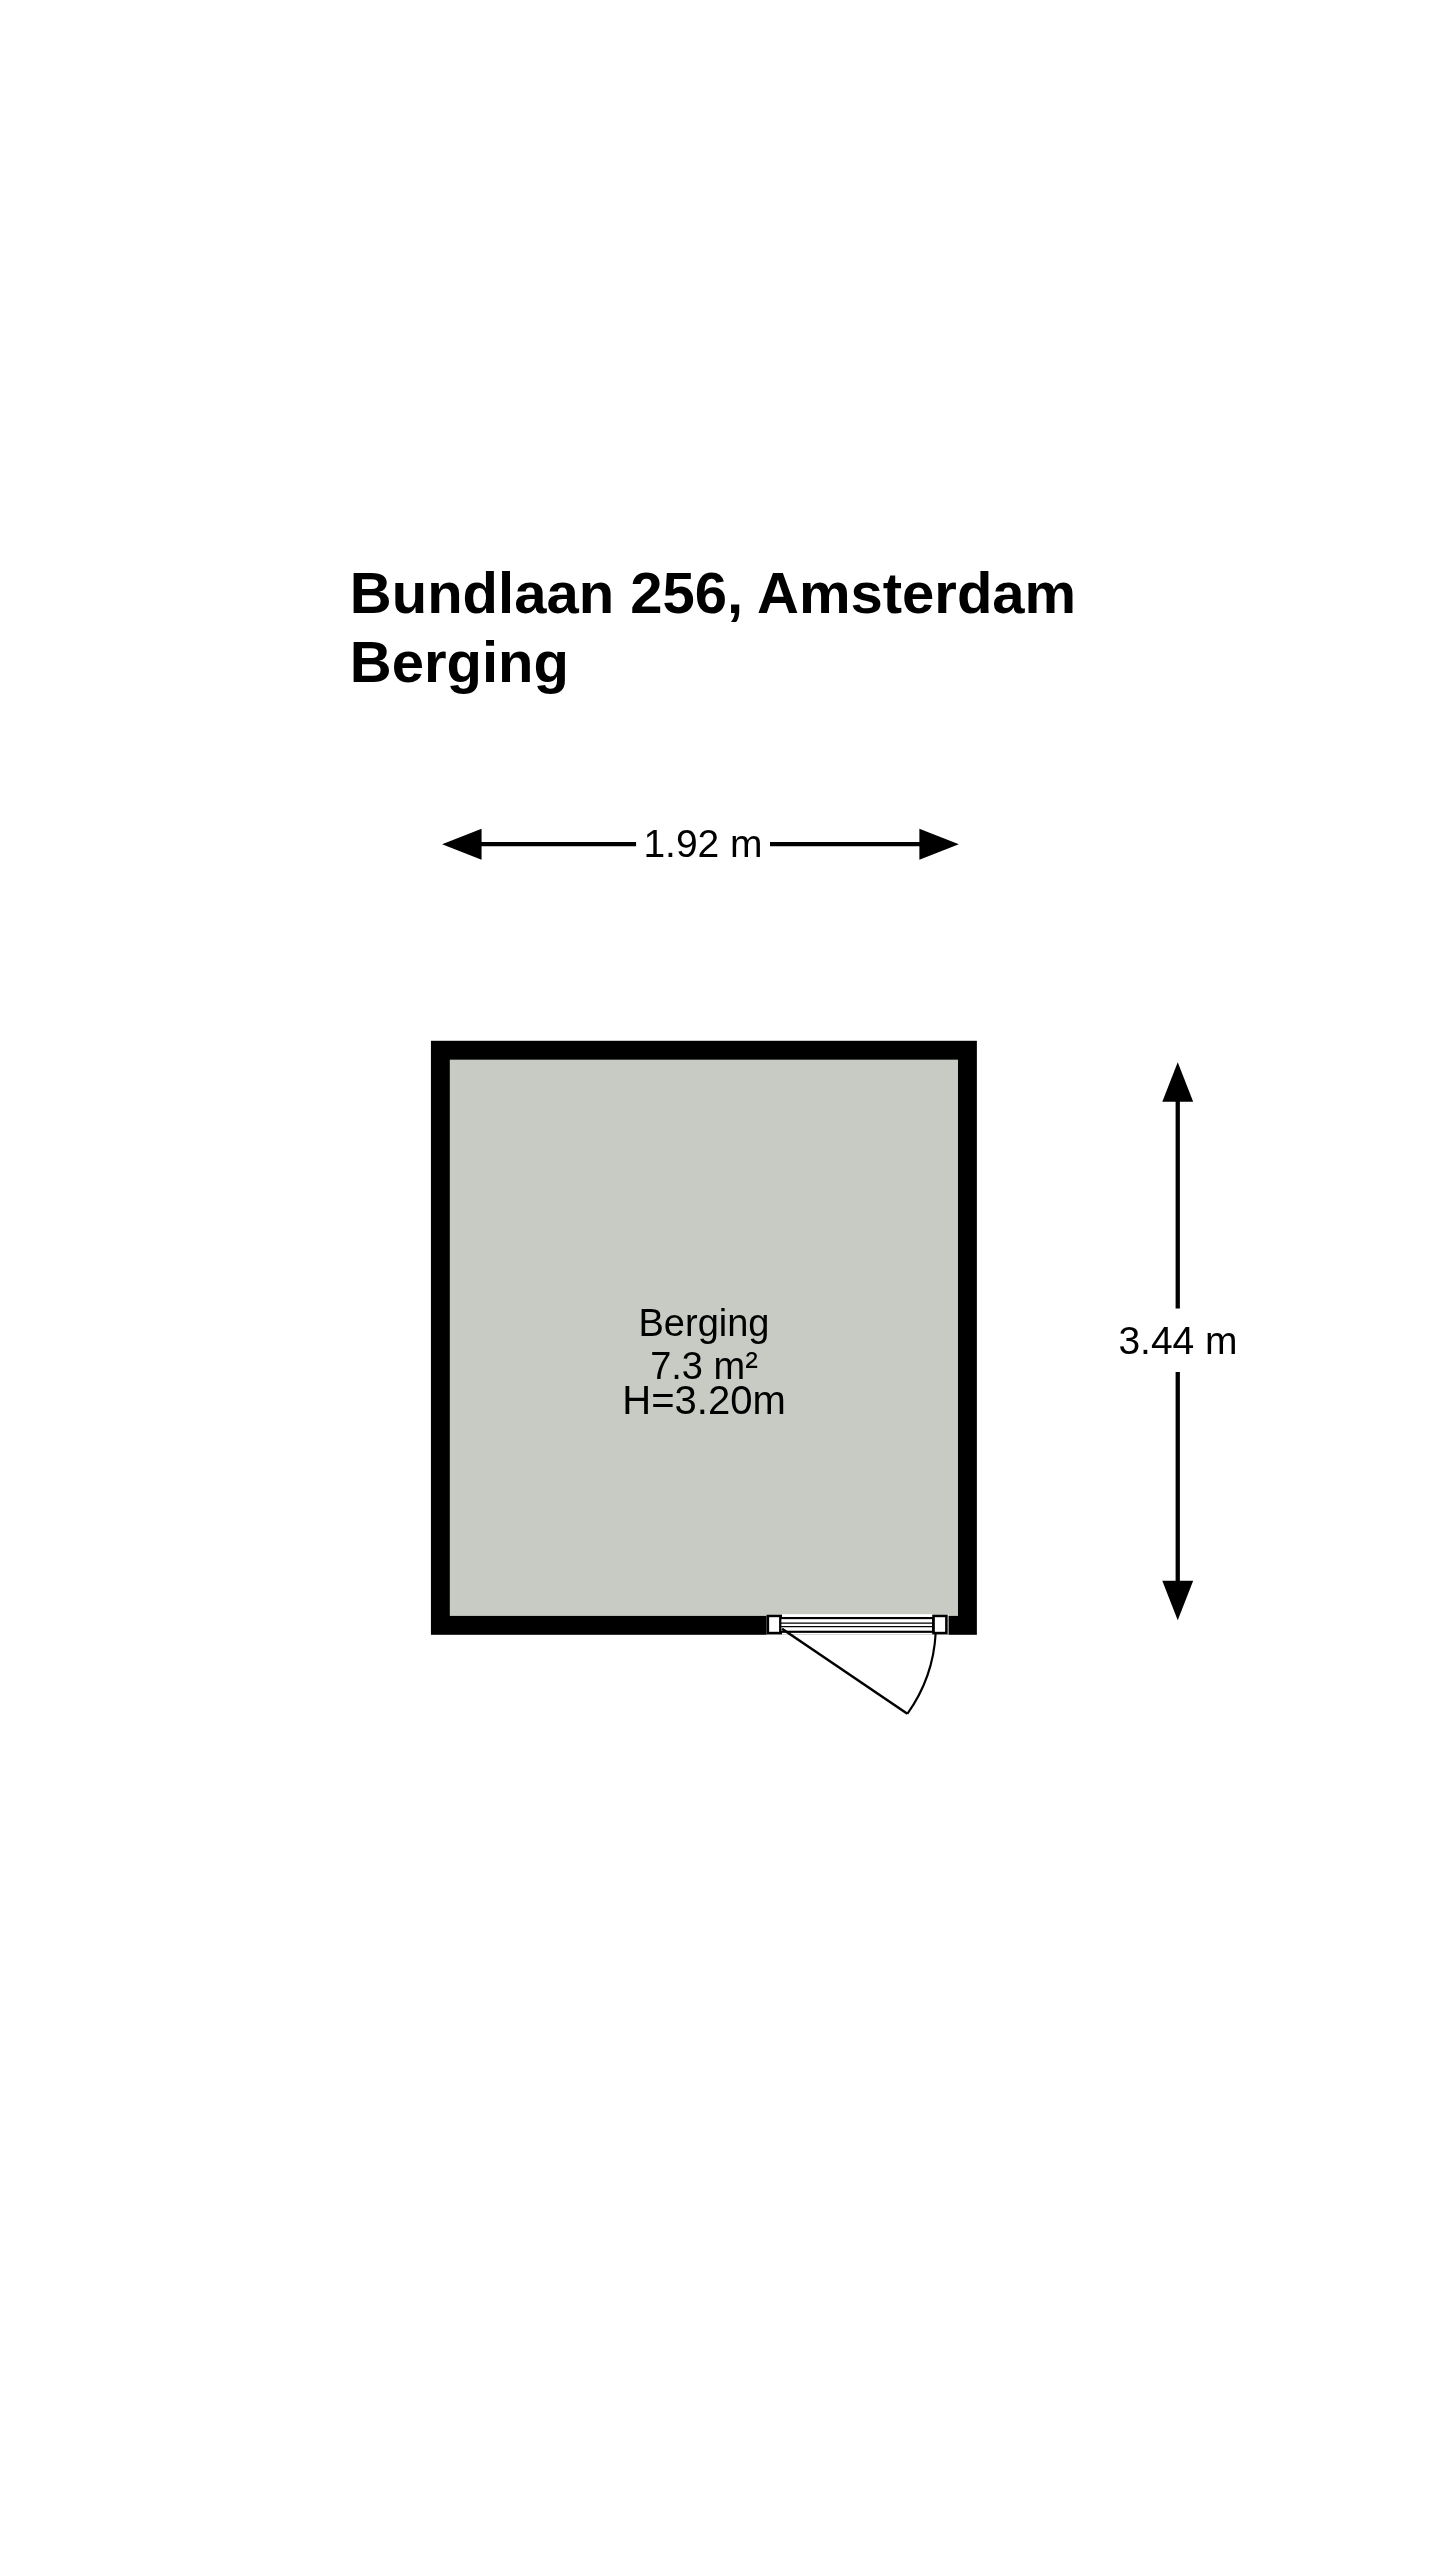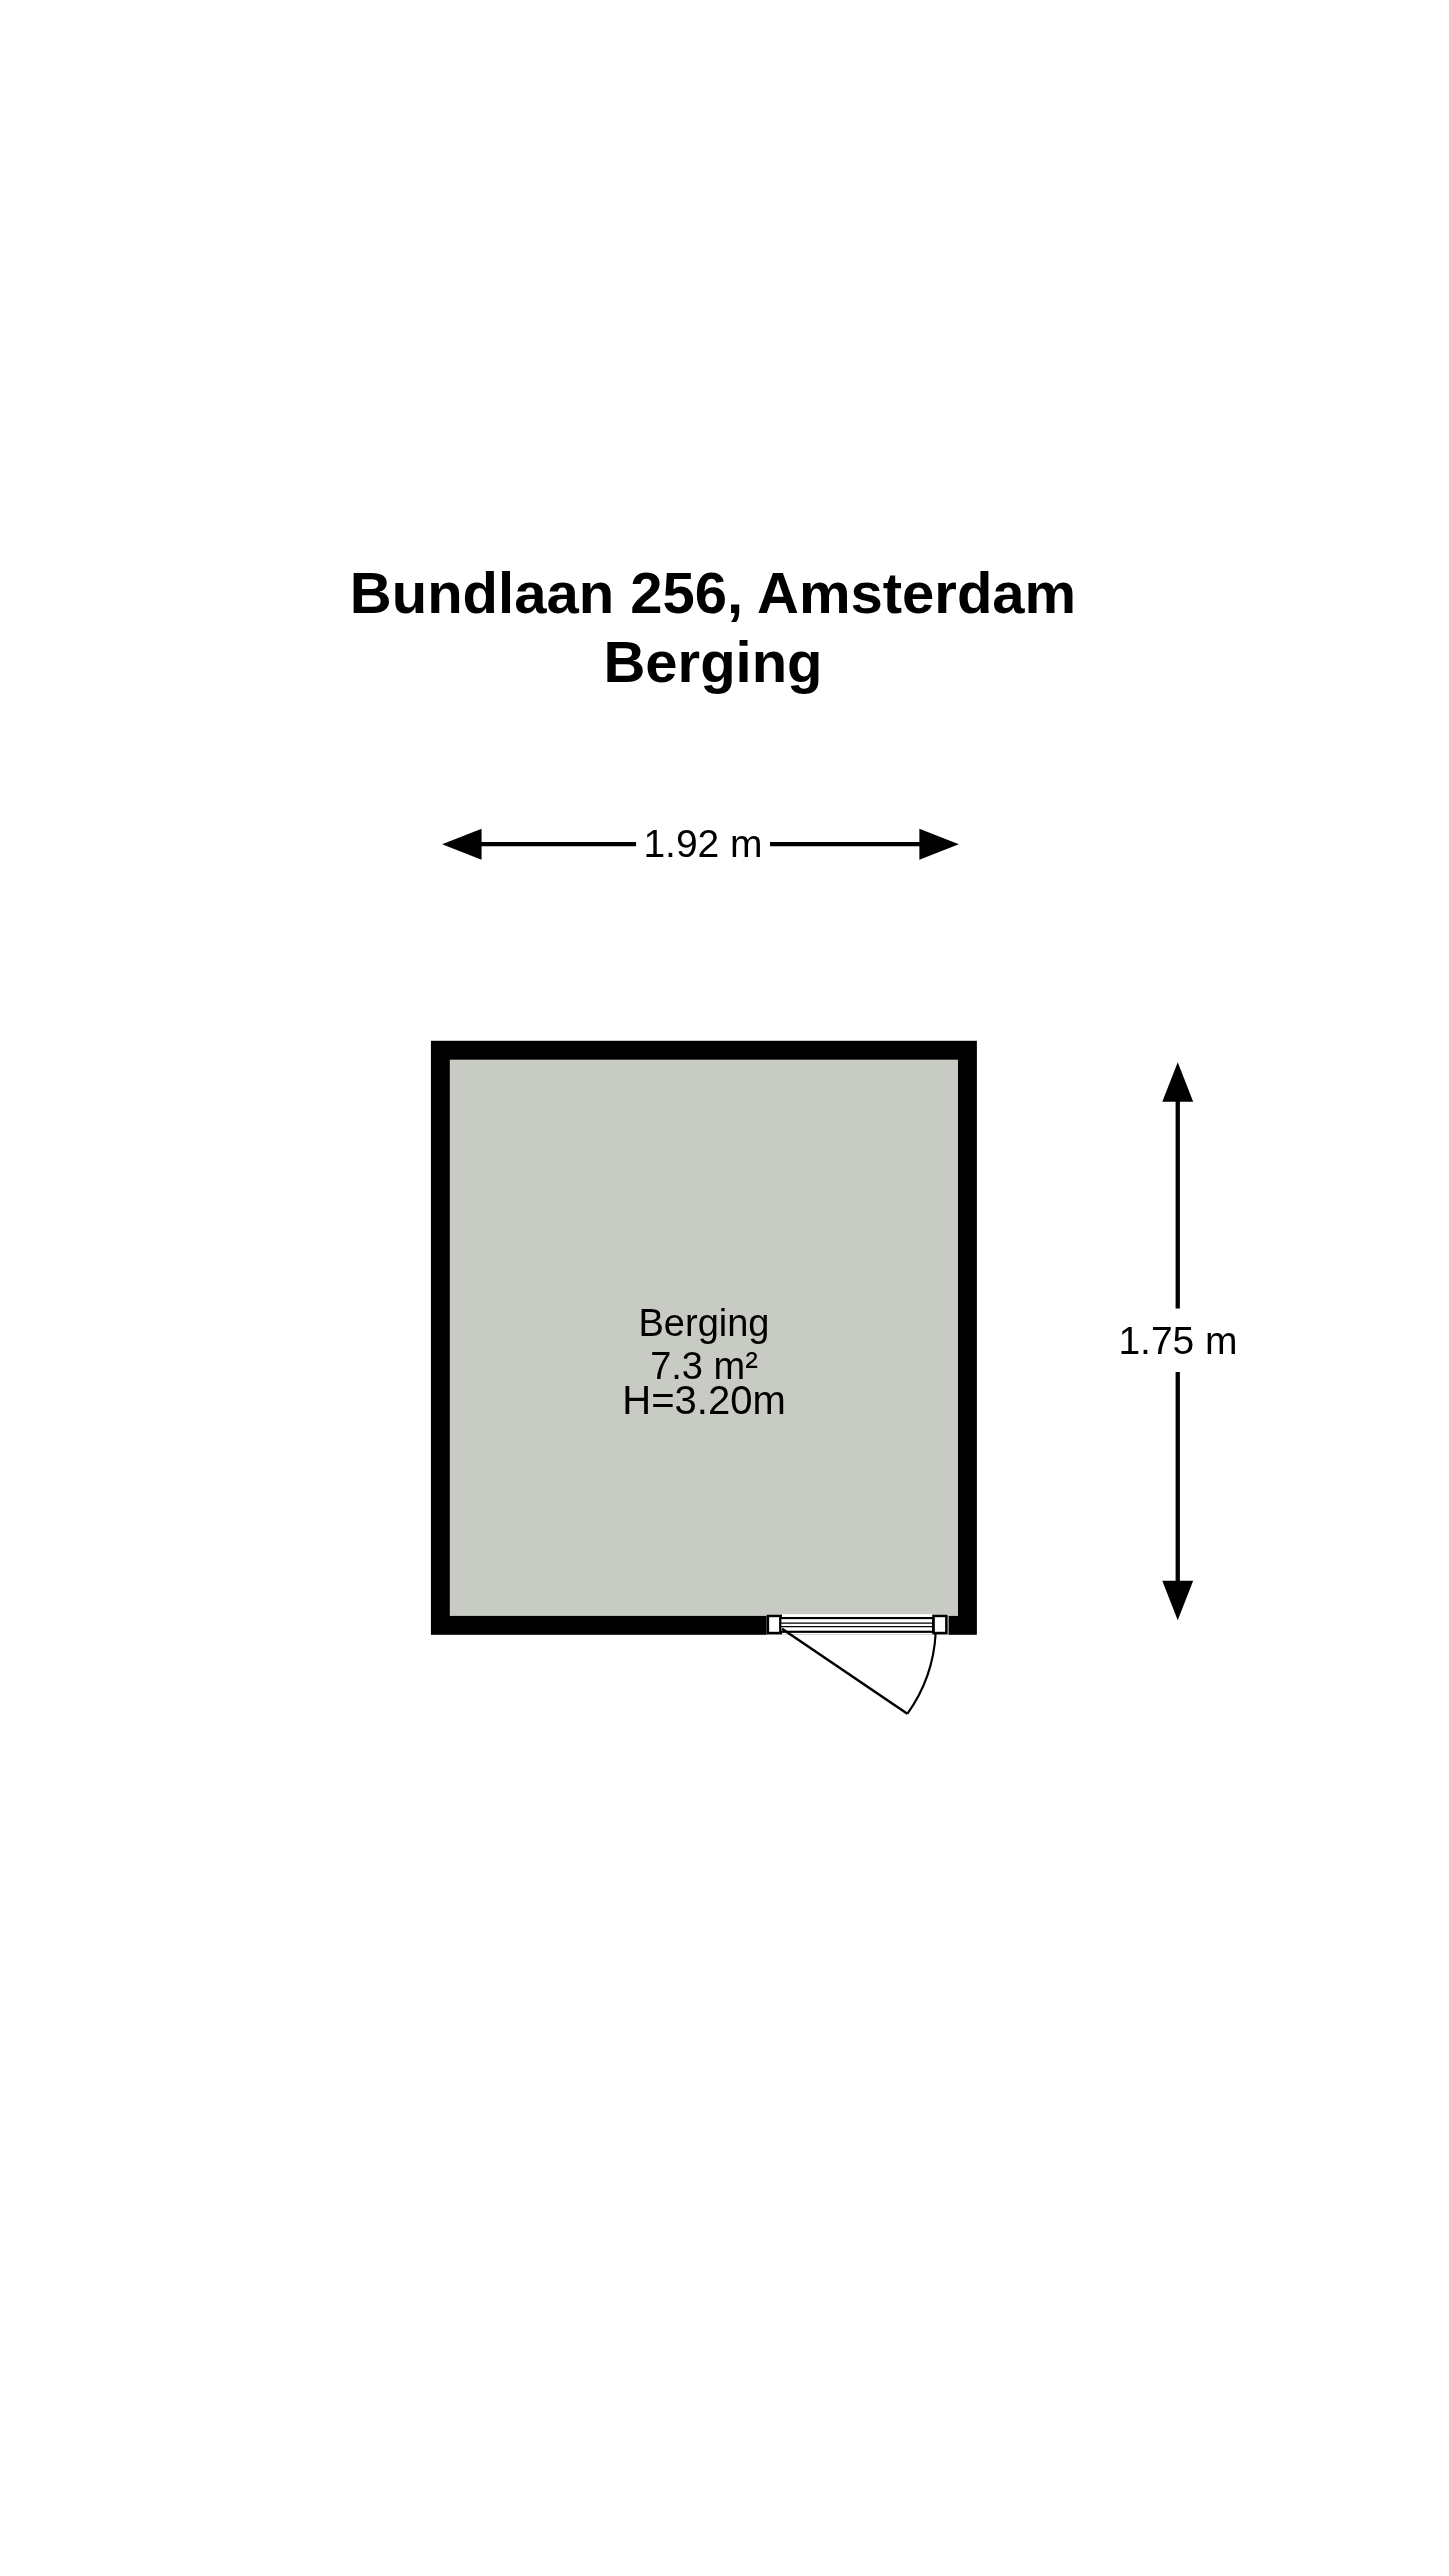--- a/index.html
+++ b/index.html
@@ -27,21 +27,21 @@
     position: absolute;
     white-space: nowrap;
   }
   .title {
     left: 713px;
     top: 558px;
     transform: translateX(-50%);
     font-size: 58px;
     font-weight: 700;
     line-height: 69px;
-    text-align: center;
+    text-align: left;
   }
   .dim-label-w {
     left: 703px;
     top: 822px;
     transform: translateX(-50%);
     font-size: 39px;
     line-height: 43px;
   }
   .dim-label-h {
     left: 1178px;
@@ -125,21 +125,21 @@
 
     <g>
       <polygon class="wall-fill" points="1372,1237 1354,1283 1390,1283"></polygon>
       <line class="wall-stroke" x1="1372" y1="1278" x2="1372" y2="1524" stroke-width="5"></line>
       <line class="wall-stroke" x1="1372" y1="1598" x2="1372" y2="1846" stroke-width="5"></line>
       <polygon class="wall-fill" points="1372,1887 1354,1841 1390,1841"></polygon>
     </g>
   </svg>
 
   <div class="abs-text dim-label-w">1.92 m</div>
-  <div class="abs-text dim-label-h">1.75 m</div>
+  <div class="abs-text dim-label-h">3.44 m</div>
 
   <div class="abs-text room-name">Berging</div>
   <div class="abs-text room-area">7.3 m²</div>
   <div class="abs-text room-ceil">H=3.20m</div>
 
 
 </div>
 
 
 </body></html>

